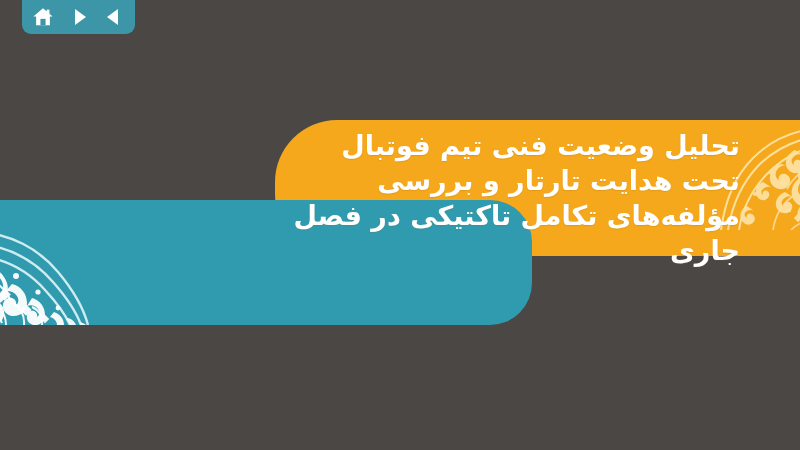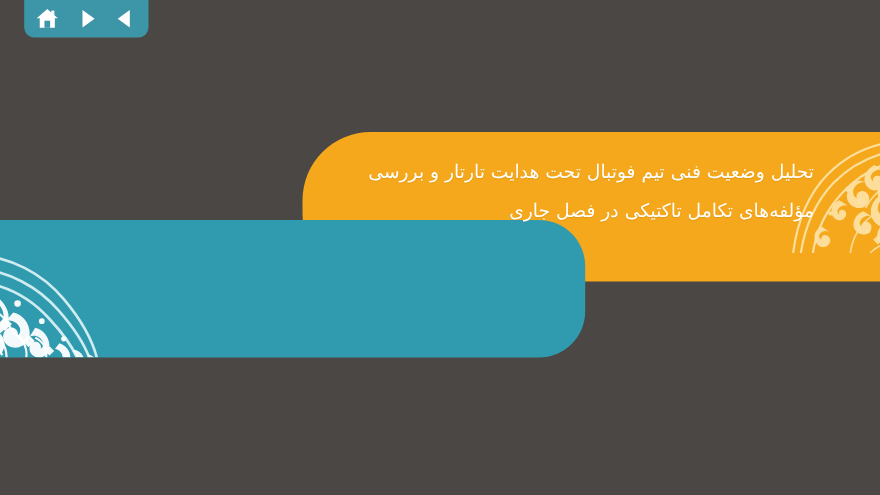--- a/index.html
+++ b/index.html
@@ -89,28 +89,27 @@
 
   
   #title-block {
     position: absolute;
     left: 280px;
     top: 128px;
     width: 460px;
     text-align: right;
     direction: rtl;
     color: #ffffff;
-    font-size: 17px;
+    font-size: 27px;
     line-height: 35px;
-    font-weight: 400;
+    font-weight: 700;
     letter-spacing: 0px;
     white-space: pre-line;
     z-index: 5;
     text-shadow: 0 1px 1px rgba(150,100,0,0.18);
-    margin-top: 12px;
   }
 </style>
 </head>
 <body>
 
 <div id="stage" style="background: rgb(74, 71, 68);">
 
   <div id="orange-panel" style="background: rgb(245, 168, 28);">
     <svg id="orange-ornament" viewBox="0 0 135 110" preserveAspectRatio="none">
       <g fill="none" stroke="#fde2a4" stroke-width="2" opacity="0.95">

